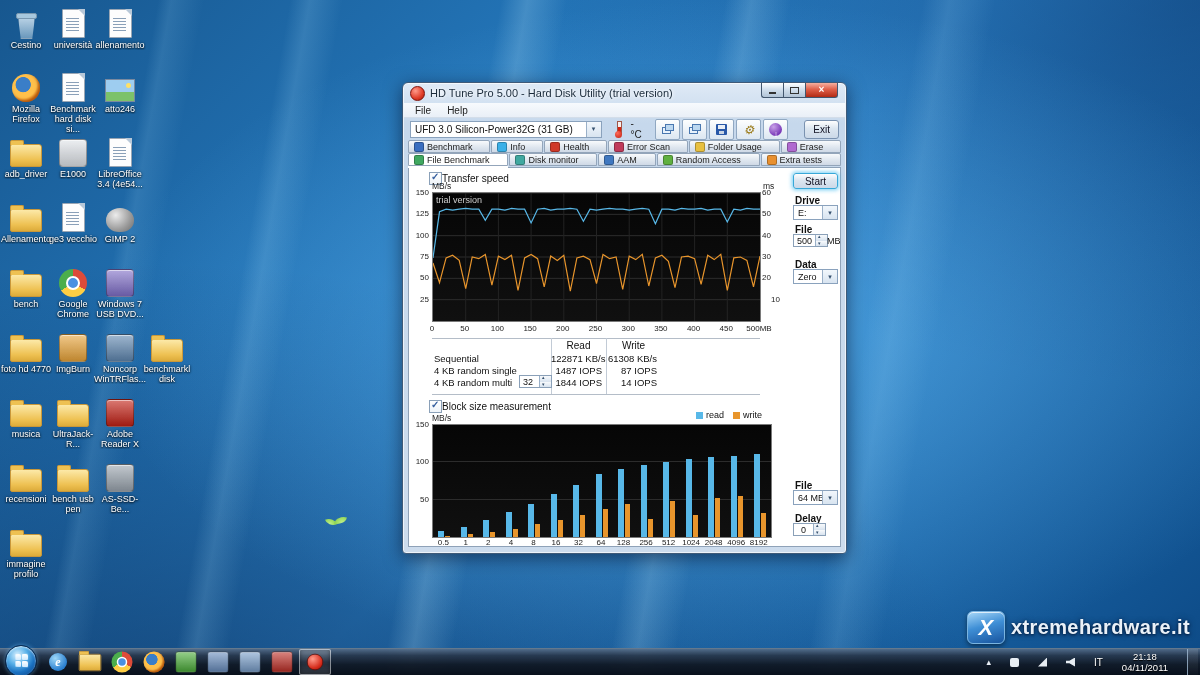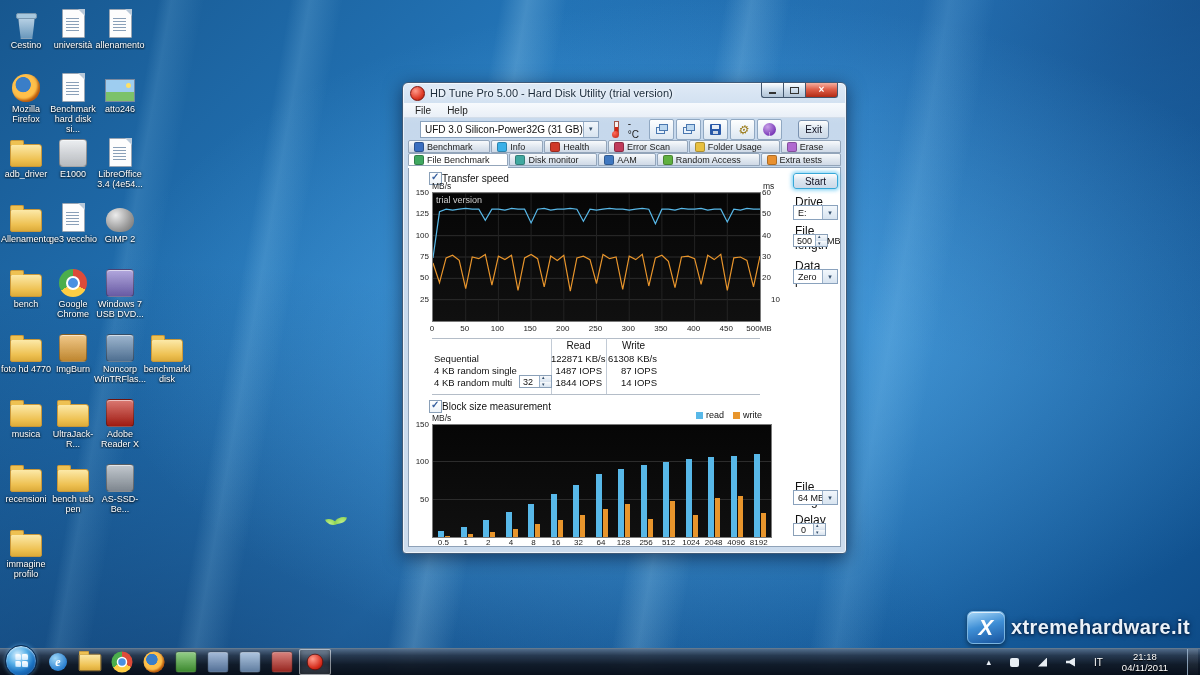--- a/index.html
+++ b/index.html
@@ -47,21 +47,21 @@
   .win-controls{position:absolute;top:0;right:8px;display:flex;}
   .wbtn{width:21px;height:14px;border:1px solid #42566e;border-top:none;background:linear-gradient(rgba(255,255,255,.95),rgba(208,222,236,.8) 45%,rgba(165,185,205,.75));display:flex;align-items:center;justify-content:center;color:#223;}
   .wbtn.min{border-radius:0 0 0 3px;border-right:none;}
   .wbtn.max{border-right:none;}
   .glyph-min{width:7px;height:2px;background:#333;margin-top:6px;}
   .glyph-max{width:7px;height:5px;border:1px solid #333;}
   .wbtn.close{width:31px;background:linear-gradient(#f6b0a0,#e0604a 45%,#b22a14);border-radius:0 0 3px 0;color:#fff;font-size:10px;font-weight:bold;}
   .wbtn.close::after{content:"×";margin-top:-1px;}
   .menubar{position:absolute;left:1px;right:1px;top:20px;height:14px;display:flex;gap:2px;align-items:center;padding:0 4px;font-size:10px;color:#222;background:linear-gradient(#f7fafd,#e9eff7);border-bottom:1px solid #d3dde9;}
   .menu-item{padding:0 7px;}
-  .toolbar{position:absolute;left:1px;right:1px;top:34px;height:24px;display:flex;align-items:center;padding:0 16px;gap:8px;}
+  .toolbar{position:absolute;left:1px;right:1px;top:34px;height:24px;display:flex;align-items:center;padding:0 6px;gap:8px;}
   .combo{height:17px;background:#fff;border:1px solid #8aa2bd;display:flex;align-items:center;font-size:10px;color:#111;padding-left:4px;box-sizing:border-box;}
   .combo .c-text{white-space:nowrap;overflow:hidden;flex:1;}
   .combo .dd{width:14px;align-self:stretch;background:linear-gradient(#f2f7fc,#d8e4f0);border-left:1px solid #9ab0c8;display:flex;align-items:center;justify-content:center;color:#35506e;flex:none;}
   .combo .dd::after{content:"▾";font-size:7px;}
   .device-combo{width:222px;}
   .thermo{position:relative;width:9px;height:18px;margin-left:4px;flex:none;}
   .thermo::before{content:"";position:absolute;left:3px;top:1px;width:3px;height:12px;border:1px solid #a05548;background:linear-gradient(to top,#d42210 55%,#f8f0ee 55%);}
   .thermo::after{content:"";position:absolute;left:1px;bottom:0;width:7px;height:7px;border-radius:50%;background:radial-gradient(circle at 35% 30%,#ff6a5a,#c02010);}
   .temp-text{font-size:10px;color:#222;margin-right:2px;}
   .tb-group{margin-left:auto;display:flex;gap:2px;}
@@ -104,21 +104,21 @@
   .res-val{position:absolute;font-size:9.5px;color:#111;text-align:right;padding-right:4px;white-space:nowrap;}
   .spin{display:inline-flex;border:1px solid #8aa0b8;background:#fff;height:13px;box-sizing:border-box;align-items:stretch;}
   .spin .spin-val{padding:0 3px;font-size:9px;line-height:12px;color:#111;min-width:13px;}
   .spin-arrows{width:11px;display:flex;flex-direction:column;border-left:1px solid #9ab0c8;}
   .spin-arrows i{flex:1;background:linear-gradient(#f8fafc,#d8e3ef);text-align:center;font-style:normal;color:#35506e;position:relative;}
   .spin-arrows i.up::after{content:"▴";font-size:5px;position:absolute;left:2px;top:-2px;}
   .spin-arrows i.dn::after{content:"▾";font-size:5px;position:absolute;left:2px;top:-1px;}
   .legend{position:absolute;display:flex;gap:9px;align-items:center;font-size:9px;color:#111;}
   .lg-item{display:flex;align-items:center;gap:3px;}
   .lg-sq{width:7px;height:7px;display:inline-block;}
-  .side-label{position:absolute;font-size:12px;color:#111;}
+  .side-label{position:absolute;font-size:10px;color:#111;font-weight:bold;}
   .side-combo{position:absolute;width:45px;height:15px;font-size:9px;}
   .side-spin{position:absolute;text-align:center;}
   .side-unit{position:absolute;font-size:9px;color:#111;}
   .start-btn{position:absolute;left:384px;top:5px;width:45px;height:16px;font-size:10px;border:1px solid #38a8d8;box-shadow:0 0 4px 1px rgba(70,190,240,.75);}
   
   .watermark{position:absolute;right:10px;bottom:31px;display:flex;align-items:center;gap:6px;}
   .wm-logo{width:36px;height:31px;border-radius:6px;background:linear-gradient(165deg,#a8d8f8,#3f8fd6 45%,#18549e);border:1px solid #7ab4e0;color:#fff;font:italic bold 22px "Liberation Sans",sans-serif;display:flex;align-items:center;justify-content:center;box-shadow:0 2px 5px rgba(0,0,0,.45), inset 0 1px 0 rgba(255,255,255,.7);}
   .wm-text{font-size:20px;font-weight:bold;color:#eaf1f8;text-shadow:0 1px 3px rgba(0,10,30,.8),0 0 6px rgba(0,20,50,.5);letter-spacing:.4px;}
   
   .taskbar{position:absolute;left:0;right:0;bottom:0;height:26px;display:flex;align-items:center;background:linear-gradient(rgba(90,110,135,.85),rgba(40,55,75,.92) 25%,rgba(16,24,36,.95) 60%,rgba(8,14,24,.97));border-top:1px solid rgba(140,165,190,.7);z-index:50;}

